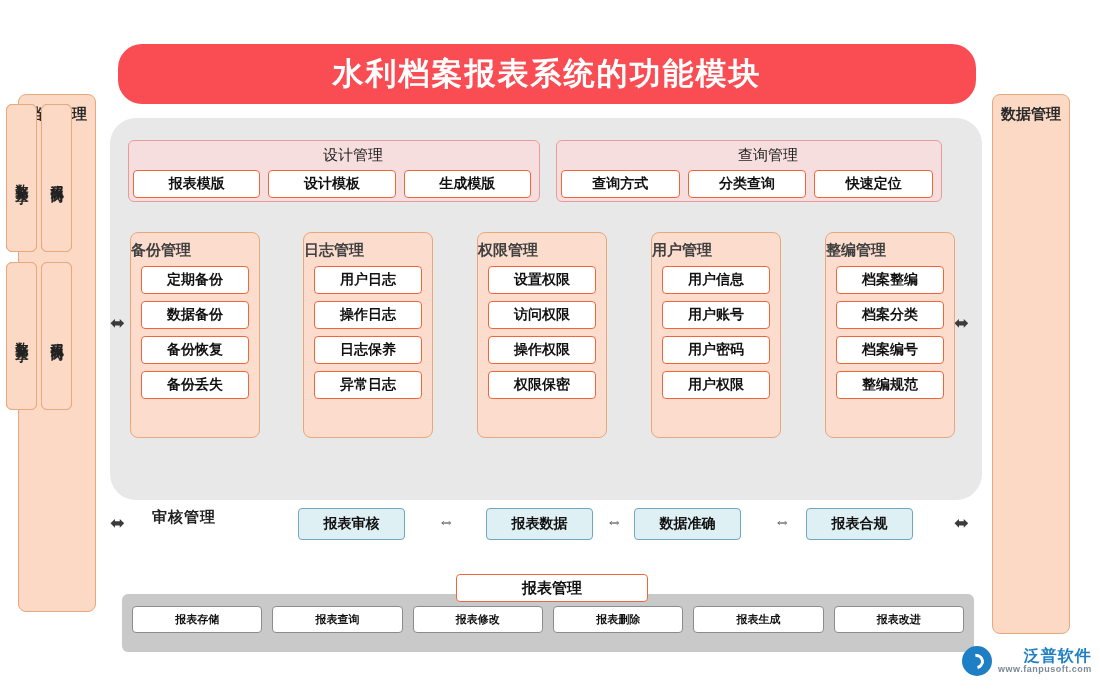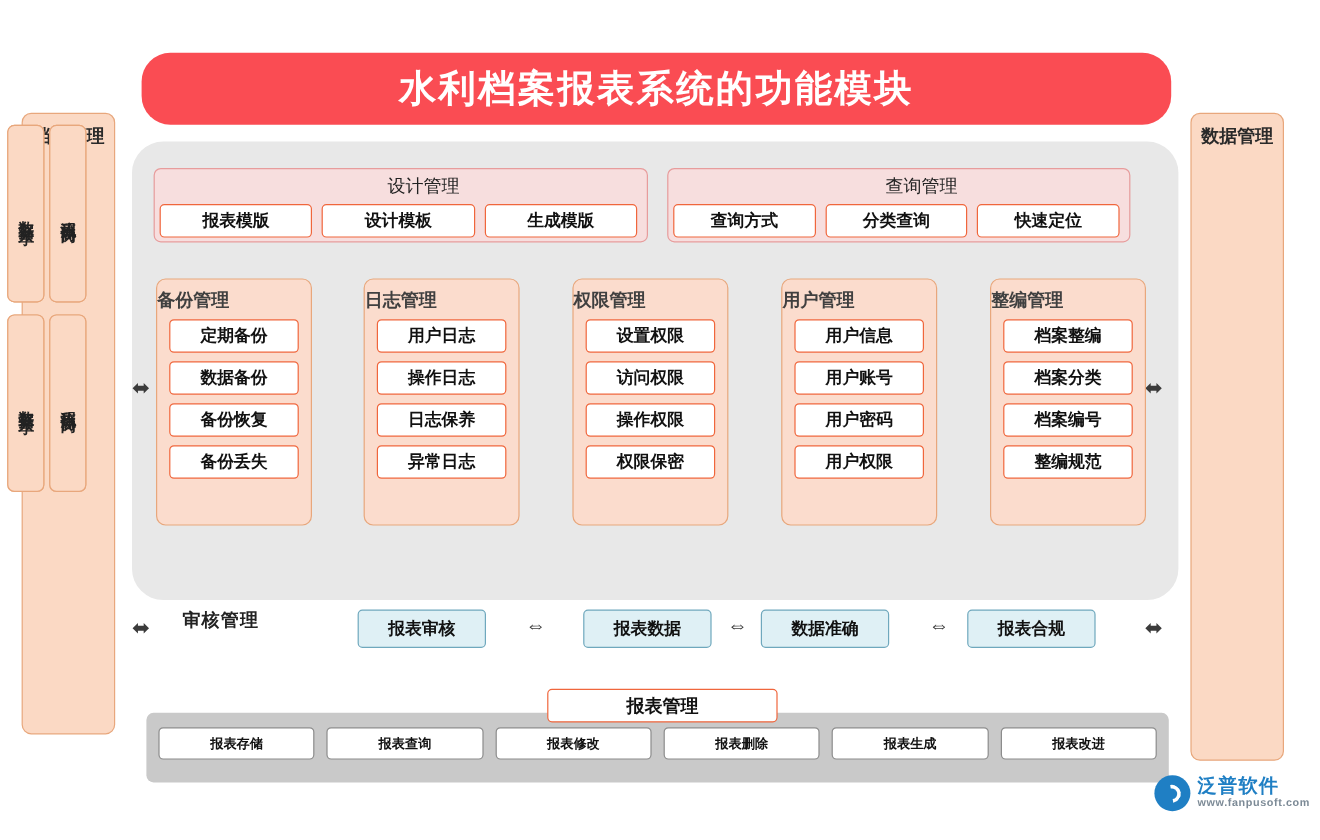--- a/index.html
+++ b/index.html
@@ -287,21 +287,21 @@
     top: 8px;
     width: 15px;
     height: 15px;
     border: 3px solid #ffffff;
     border-radius: 50%;
     border-left-color: transparent;
     border-bottom-color: transparent;
     transform: rotate(35deg);
     box-sizing: border-box;
   }
-  .logo-text { line-height: 1.05; }
+  .logo-text { line-height: 1.05; text-align: right; }
   .logo-name {
     font-size: 16px;
     font-weight: bold;
     color: #1f7fc4;
     letter-spacing: 1px;
   }
   .logo-url {
     font-size: 9px;
     color: #7c8a96;
     letter-spacing: .5px;

